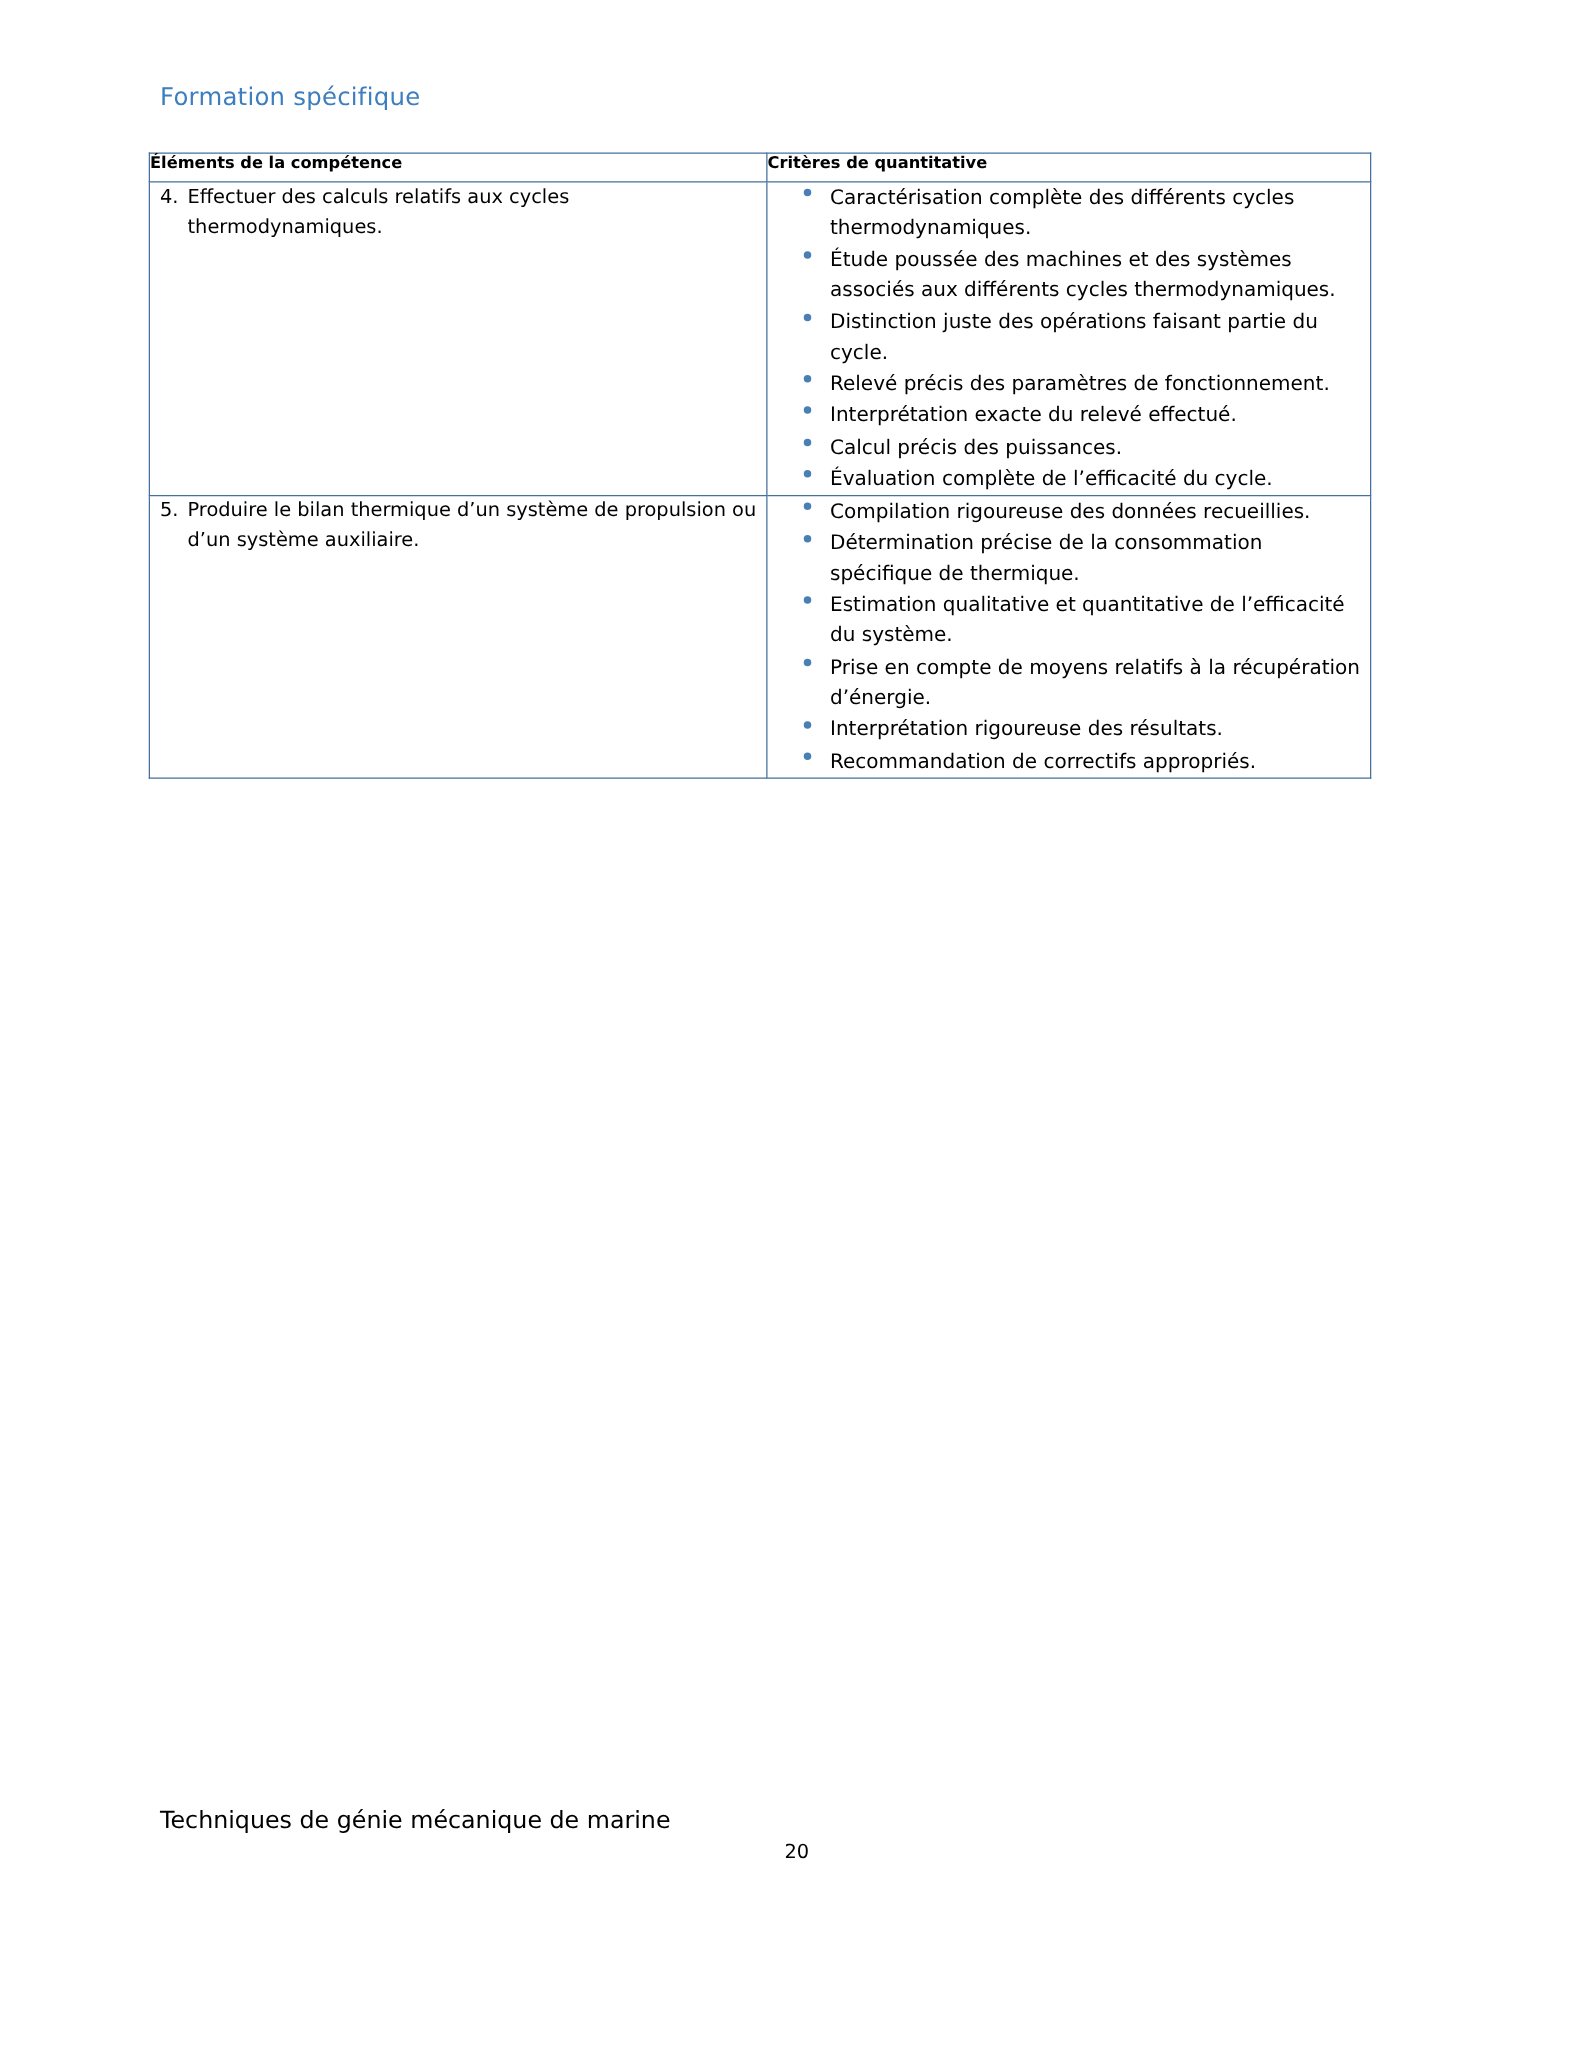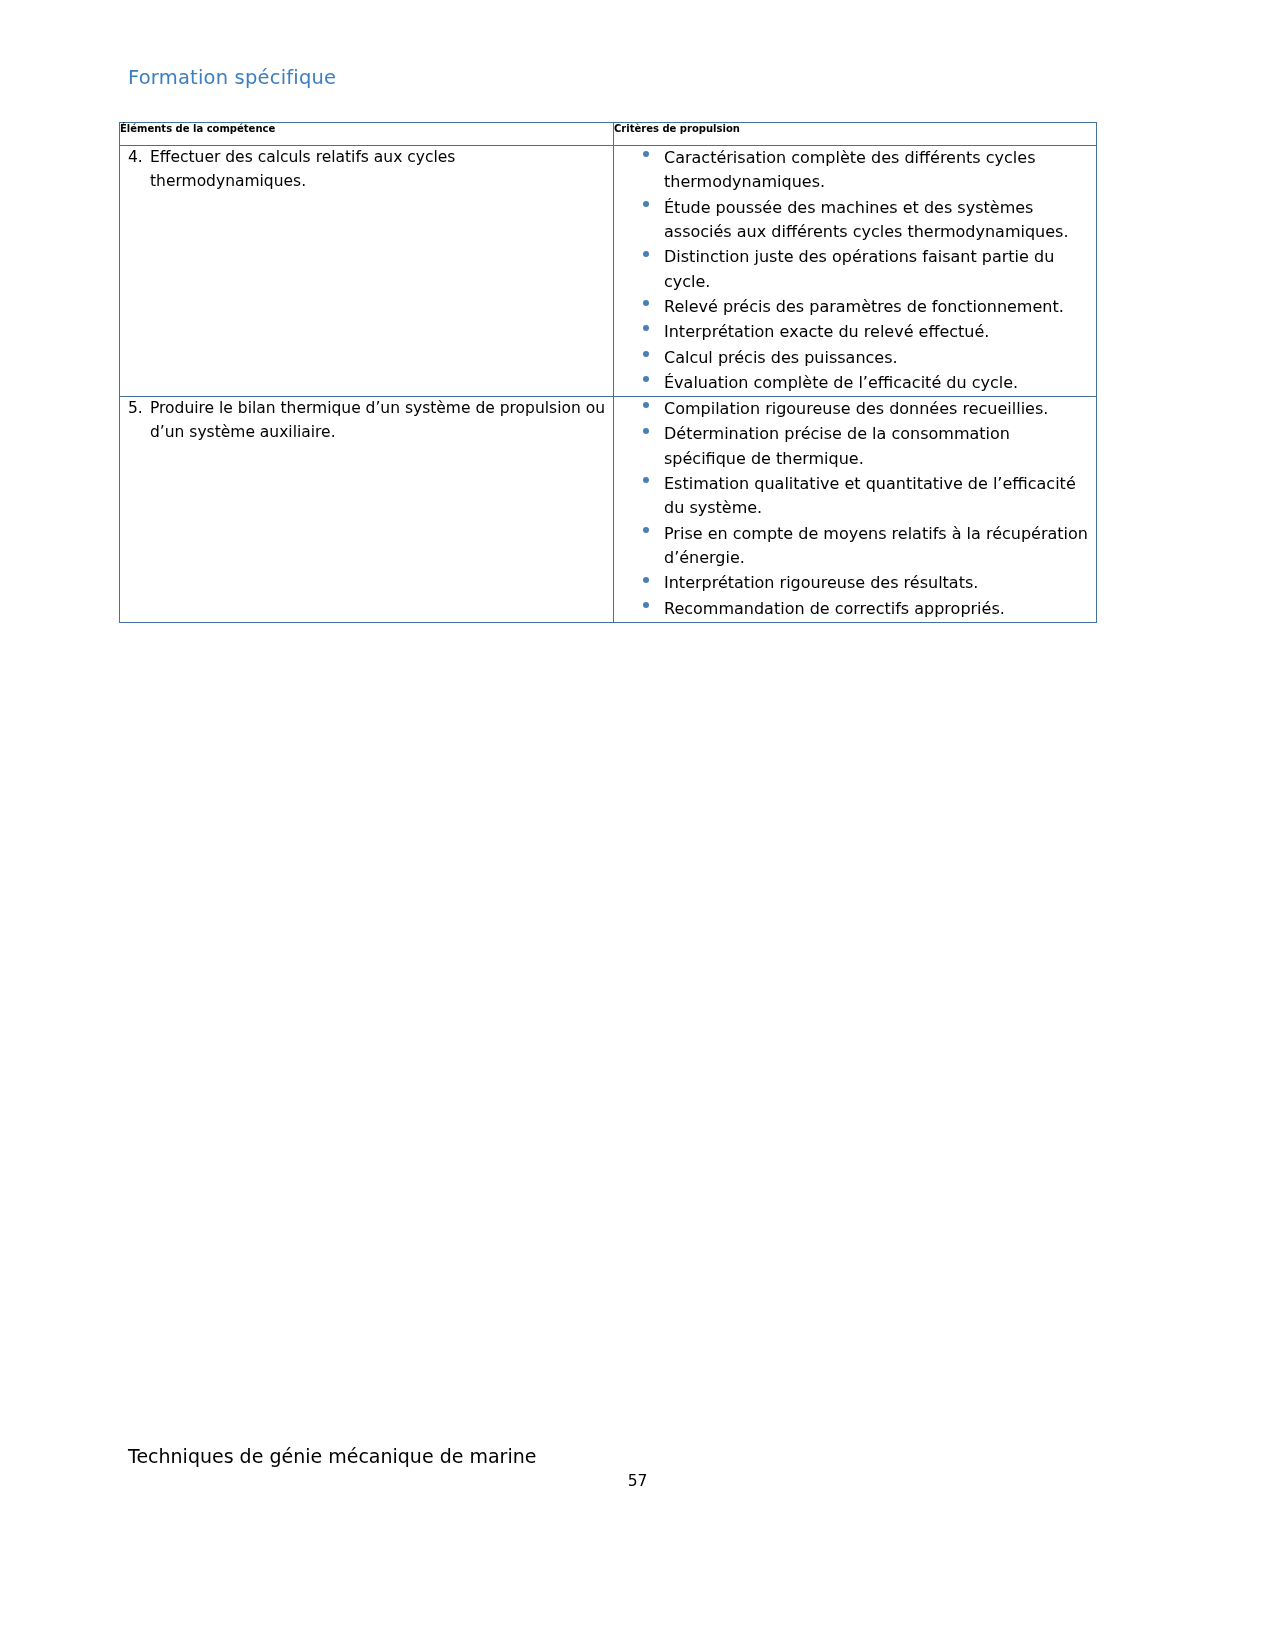--- a/index.html
+++ b/index.html
@@ -39,21 +39,21 @@
     table-layout: fixed;
   }
   table.comp-table th,
   table.comp-table td {
     border: 1.5px solid #44709e;
     vertical-align: top;
     padding: 0;
   }
   th.col-head {
     text-align: left;
-    font-size: 10px;
+    font-size: 13px;
     font-weight: bold;
     padding: 11px 0 11px 12px;
     height: 22px;
     font-family: "DejaVu Sans", sans-serif;
   }
   .col-left { width: 494px; }
   .col-right { width: 483px; }
 
   td.cell-left {
     padding: 14px 10px 16px 10px;
@@ -120,21 +120,21 @@
   <div class="header-title">Formation spécifique</div>
 
   <table class="comp-table">
     <colgroup>
       <col class="col-left">
       <col class="col-right">
     </colgroup>
     <thead>
       <tr>
         <th class="col-head">Éléments de la compétence</th>
-        <th class="col-head">Critères de propulsion</th>
+        <th class="col-head">Critères de quantitative</th>
       </tr>
     </thead>
     <tbody>
       <tr>
         <td class="cell-left">
           <div class="elem-row">
             <span class="elem-num">4.</span>
             <span class="elem-text">Effectuer des calculs relatifs aux cycles thermodynamiques.</span>
           </div>
         </td>
@@ -205,15 +205,15 @@
               <span>Recommandation de correctifs appropriés.</span>
             </li>
           </ul>
         </td>
       </tr>
     </tbody>
   </table>
 
   <div class="footer-text">Techniques de génie mécanique de marine</div>
 
-  <div class="page-number">57</div>
+  <div class="page-number">20</div>
 
 </div>
 
 </body></html>

